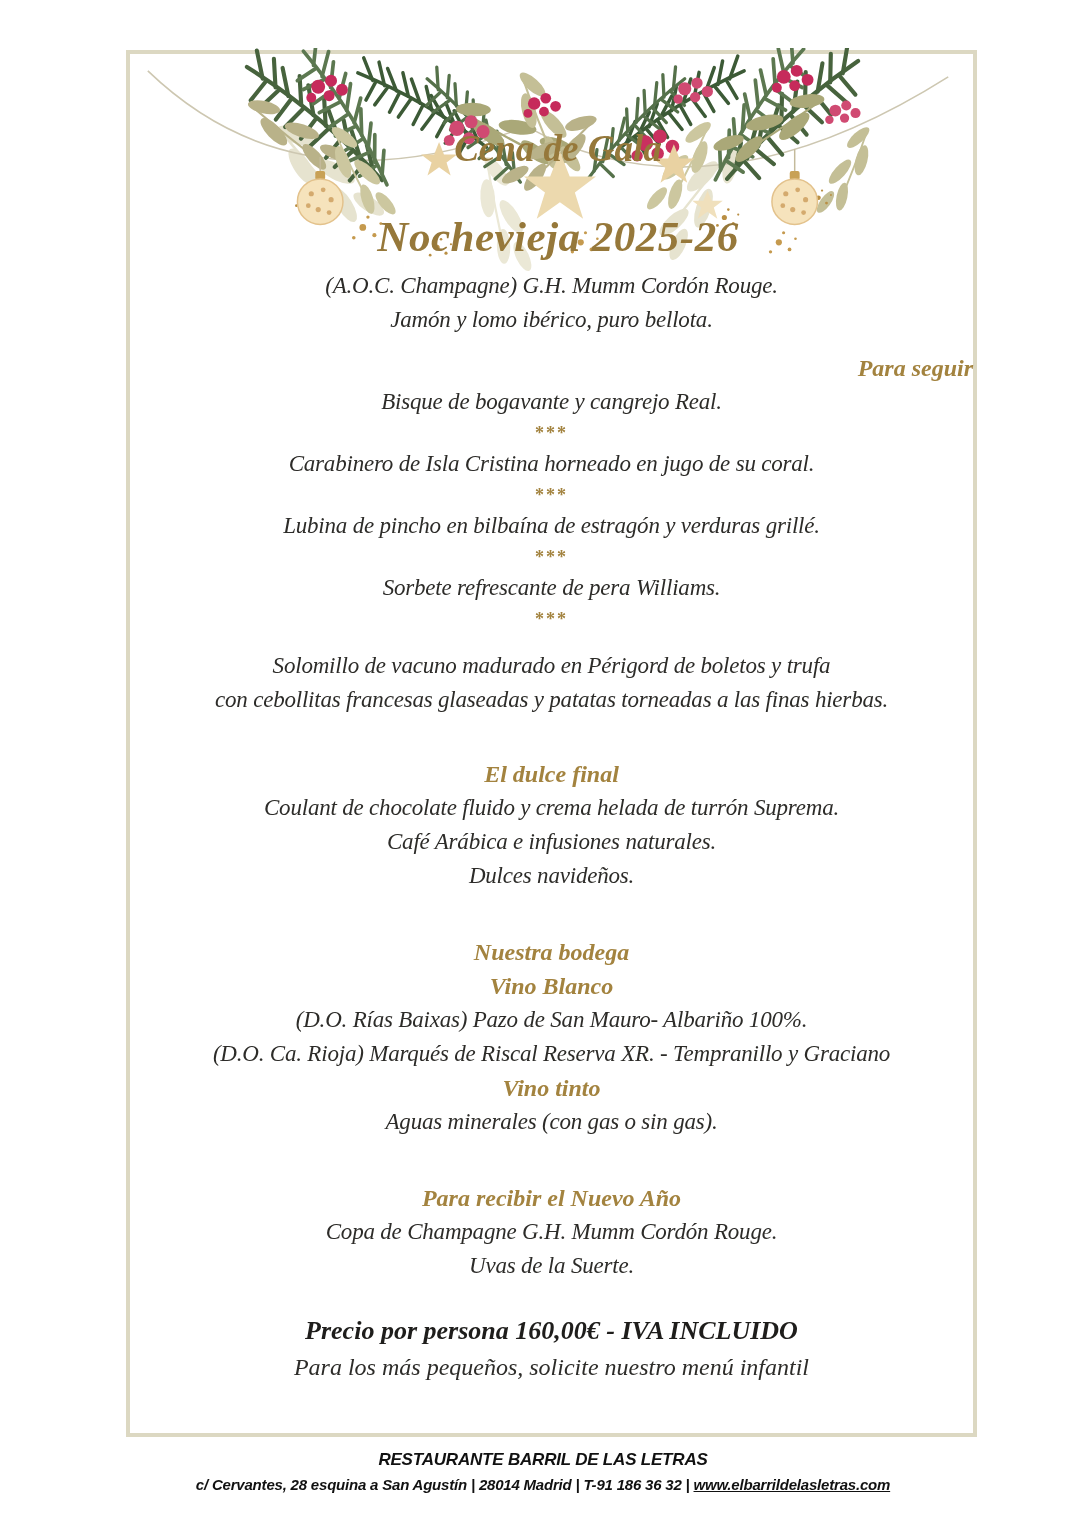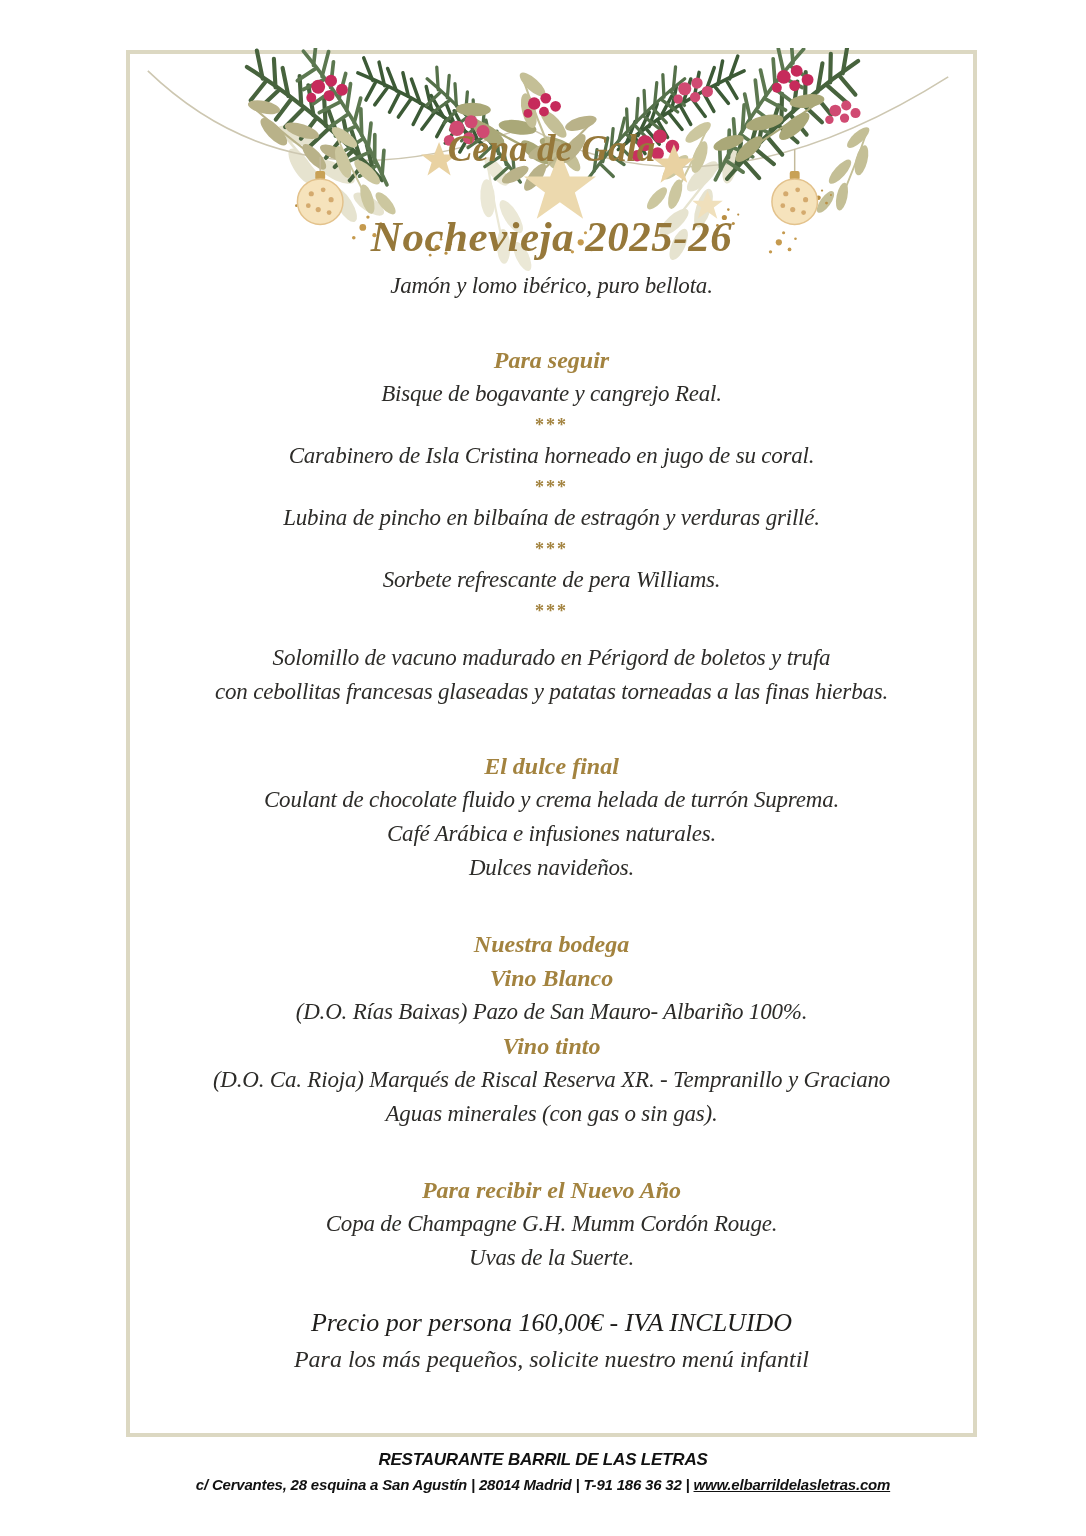--- a/index.html
+++ b/index.html
@@ -4,36 +4,36 @@
 <style>
   html,body{margin:0;padding:0;}
   body{
     width:1086px;height:1536px;background:#ffffff;position:relative;overflow:hidden;
     font-family:"Liberation Serif", serif;
   }
   .frame{
     position:absolute;left:126px;top:50px;width:851px;height:1387px;
     border:4px solid #dcd8c2;box-sizing:border-box;background:#ffffff;
   }
-  .header{position:relative;width:100%;height:215px;}
+  .header{position:relative;width:100%;height:215px;padding-left:13px;}
   .garland{position:absolute;left:0;top:-6px;width:843px;height:238px;}
   .title{position:absolute;left:0;top:72px;width:100%;text-align:center;z-index:3;}
   .t1{font-size:37px;line-height:45px;font-weight:bold;font-style:italic;color:#96783a;}
   .t2{font-size:43px;line-height:48px;font-weight:bold;font-style:italic;color:#96783a;letter-spacing:0.5px;margin-top:42px;}
   .menu{position:relative;width:100%;text-align:center;z-index:2;}
   .line{width:100%;}
   .h{font-size:24px;line-height:34px;font-weight:bold;font-style:italic;color:#a3833f;}
   .b{font-size:23px;line-height:34px;font-style:italic;color:#2d2c29;letter-spacing:-0.2px;}
   .s{font-size:18px;line-height:28px;font-weight:bold;color:#a3833f;letter-spacing:2px;}
-  .price{font-size:26px;line-height:36px;font-weight:normal;font-style:italic;color:#1e1d1b;}
+  .price{font-size:26px;line-height:36px;font-weight:bold;font-style:italic;color:#1e1d1b;}
   .note{font-size:24px;line-height:36px;font-style:italic;color:#2d2c29;}
   .mt6{margin-top:16px;}
   .mt28{margin-top:42px;}
   .mt30{margin-top:30px;}
-  .mt34{margin-top:40px;}
+  .mt34{margin-top:14px;text-align:right;}
   .mt40{margin-top:40px;}
   .footer{
     position:absolute;left:0;top:1447px;width:100%;text-align:center;
     font-family:"Liberation Sans", sans-serif;font-style:italic;font-weight:bold;
     color:#111111;letter-spacing:-0.2px;
   }
   .f1{font-size:17px;line-height:25px;}
   .f2{font-size:15px;line-height:26px;}
   .url{color:#111111;text-decoration:underline;cursor:pointer;}
 </style>
@@ -159,41 +159,42 @@
         <use href="#bauble" transform="translate(671,156)"></use>
       </svg>
 
       <div class="title">
         <div class="t1">Cena de Gala</div>
         <div class="t2">Nochevieja 2025-26</div>
       </div>
     </div>
 
     <div class="menu">
+      <div class="line b">(A.O.C. Champagne) G.H. Mumm Cordón Rouge.</div>
       <div class="line b">Jamón y lomo ibérico, puro bellota.</div>
       <div class="line h mt34">Para seguir</div>
       <div class="line b">Bisque de bogavante y cangrejo Real.</div>
       <div class="line s">***</div>
       <div class="line b">Carabinero de Isla Cristina horneado en jugo de su coral.</div>
       <div class="line s">***</div>
       <div class="line b">Lubina de pincho en bilbaína de estragón y verduras grillé.</div>
       <div class="line s">***</div>
       <div class="line b">Sorbete refrescante de pera Williams.</div>
       <div class="line s">***</div>
       <div class="line b mt6">Solomillo de vacuno madurado en Périgord de boletos y trufa</div>
       <div class="line b">con cebollitas francesas glaseadas y patatas torneadas a las finas hierbas.</div>
       <div class="line h mt40">El dulce final</div>
       <div class="line b">Coulant de chocolate fluido y crema helada de turrón Suprema.</div>
       <div class="line b">Café Arábica e infusiones naturales.</div>
       <div class="line b">Dulces navideños.</div>
       <div class="line h mt28">Nuestra bodega</div>
       <div class="line h">Vino Blanco</div>
       <div class="line b">(D.O. Rías Baixas) Pazo de San Mauro- Albariño 100%.</div>
+      <div class="line b">(D.O. Ca. Rioja) Marqués de Riscal Reserva XR. - Tempranillo y Graciano</div>
       <div class="line h">Vino tinto</div>
-      <div class="line b">(D.O. Ca. Rioja) Marqués de Riscal Reserva XR. - Tempranillo y Graciano</div>
       <div class="line b">Aguas minerales (con gas o sin gas).</div>
       <div class="line h mt28">Para recibir el Nuevo Año</div>
       <div class="line b">Copa de Champagne G.H. Mumm Cordón Rouge.</div>
       <div class="line b">Uvas de la Suerte.</div>
       <div class="line price mt30">Precio por persona 160,00€ - IVA INCLUIDO</div>
       <div class="line note">Para los más pequeños, solicite nuestro menú infantil</div>
     </div>
   </div>
 
   <div class="footer">

